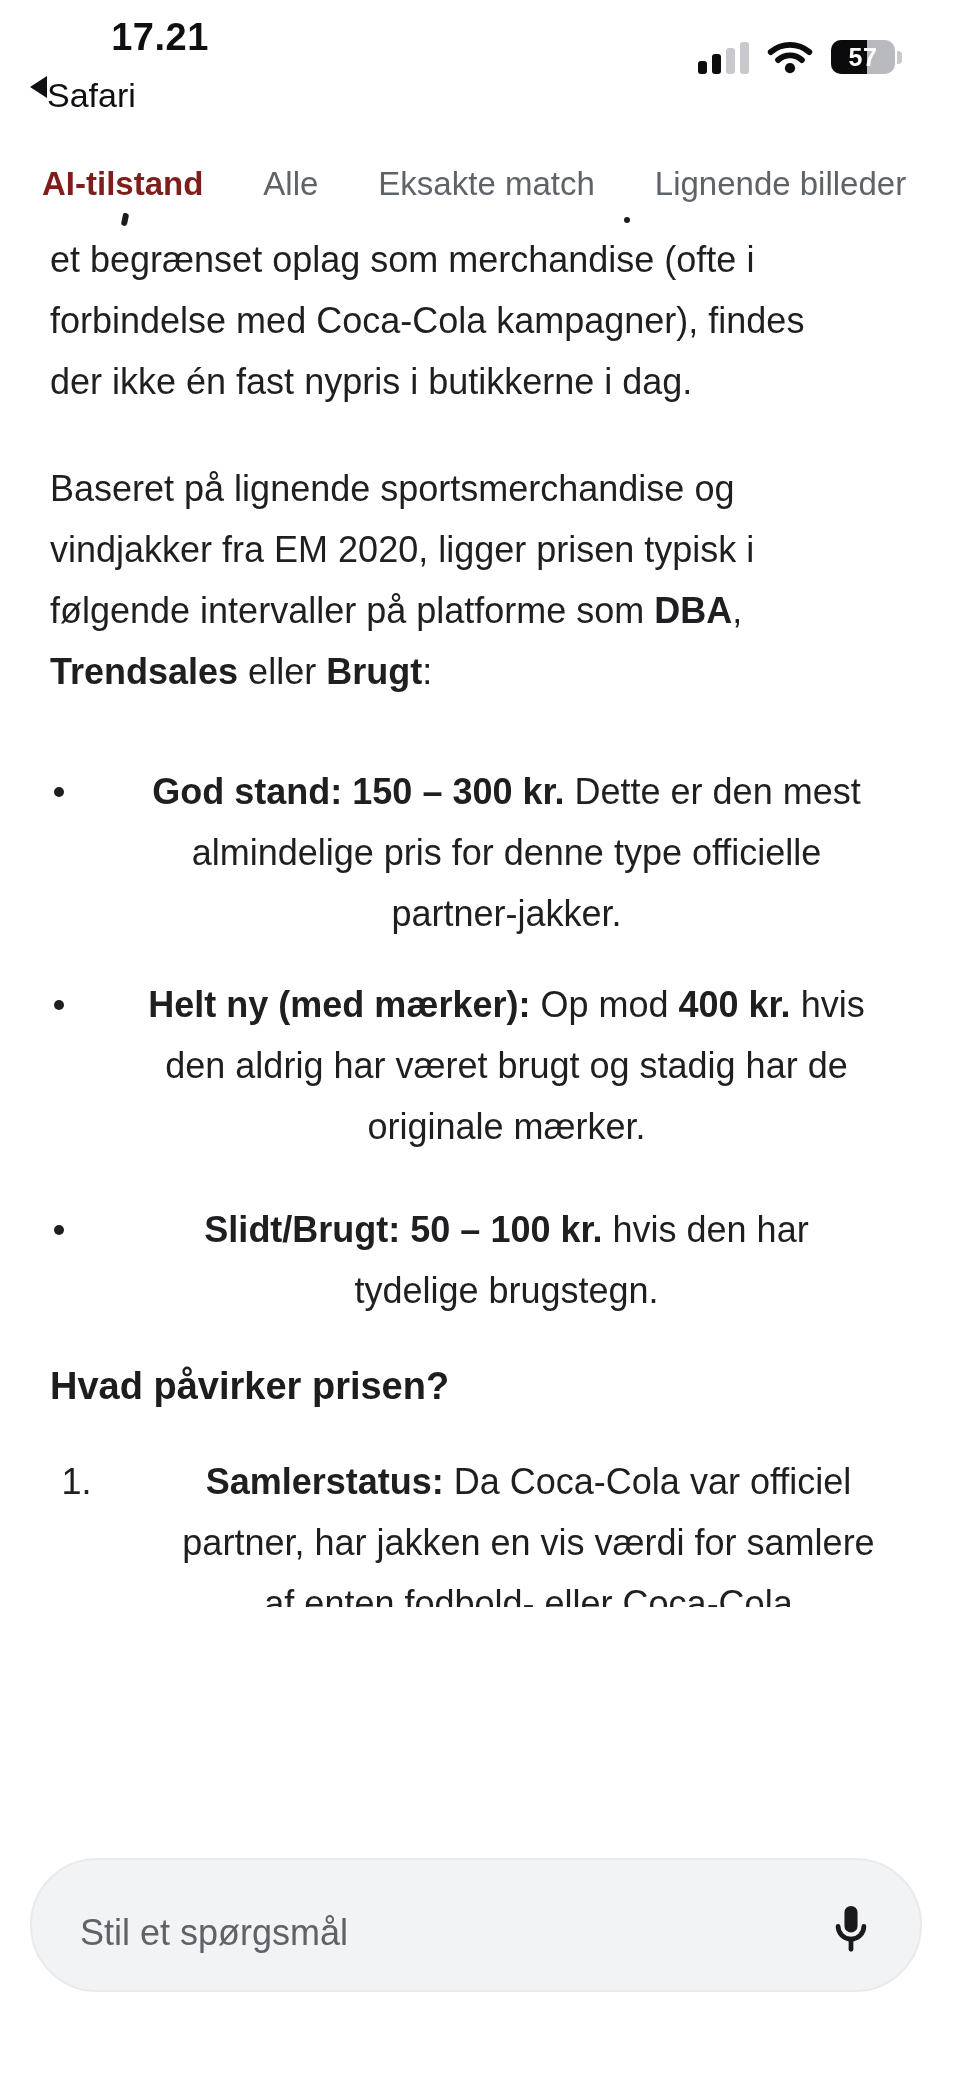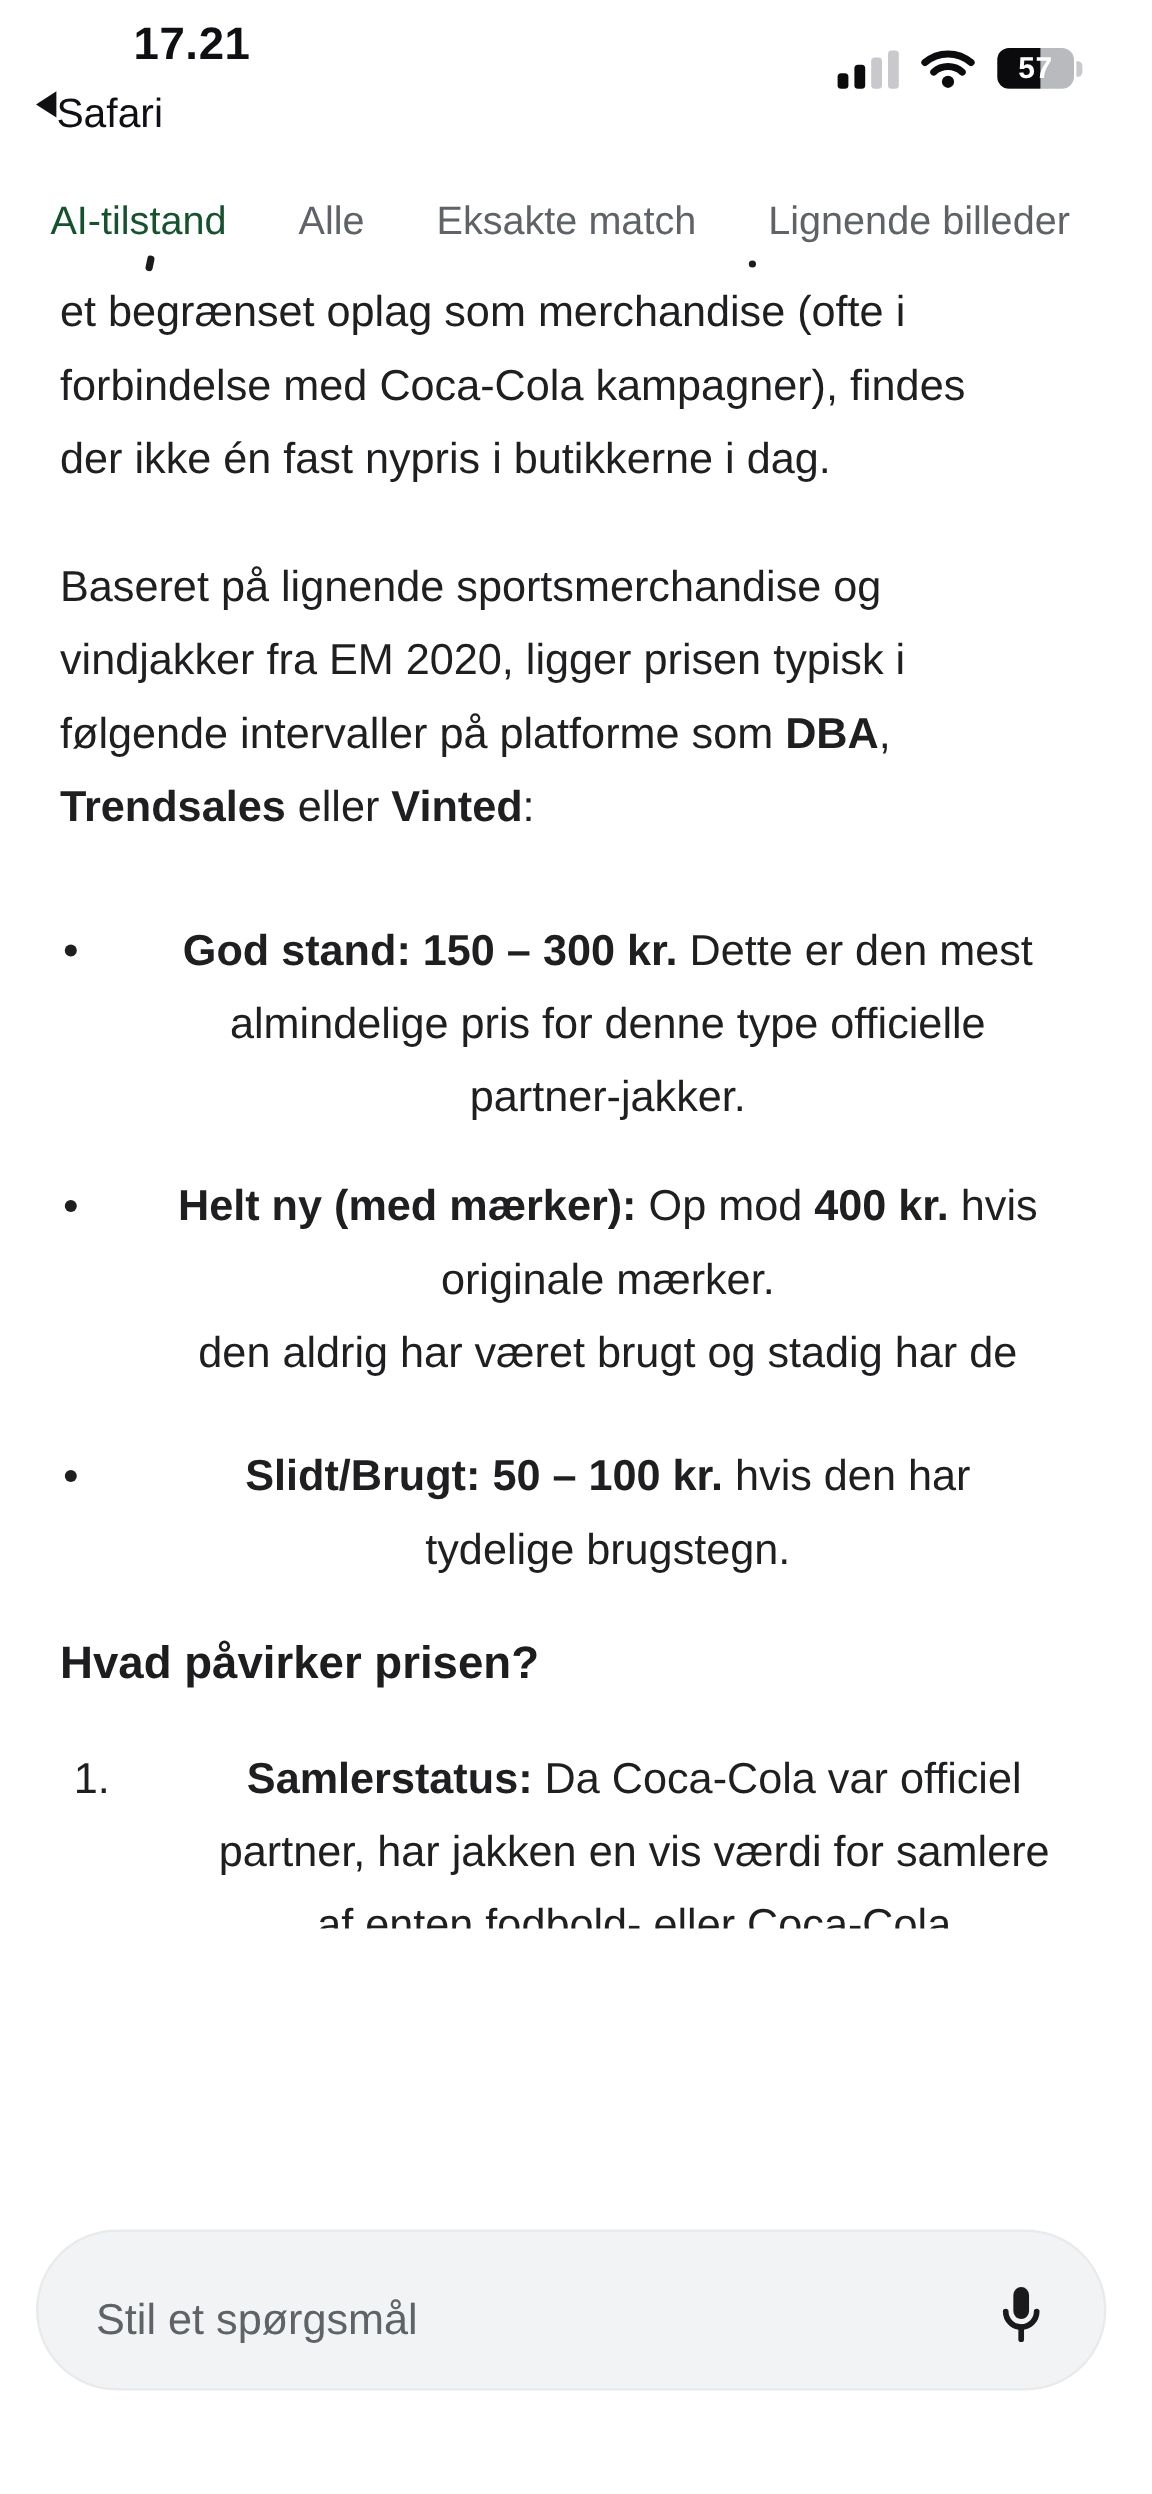--- a/index.html
+++ b/index.html
@@ -25,21 +25,21 @@
   .battwrap{display:flex;align-items:center;}
   .battery{position:relative;width:64px;height:34px;border-radius:10px;overflow:hidden;background:#b9babe;}
   .battery-fill{position:absolute;left:0;top:0;bottom:0;background:#0b0b0d;}
   .battery-num{position:absolute;inset:0;display:flex;align-items:center;justify-content:center;
         color:#fff;font-size:25px;font-weight:700;letter-spacing:.5px;}
   .battery-nub{width:5px;height:13px;background:#c9c9cd;border-radius:0 4px 4px 0;margin-left:2px;}
   
   .tabs{position:absolute;top:162px;left:42px;right:0;display:flex;gap:60px;
         font-size:33px;line-height:44px;color:#5f6368;white-space:nowrap;}
   .tab{cursor:pointer;}
-  .tab.active{color:#14532d;font-weight:400;}
+  .tab.active{color:#7f1d1d;font-weight:700;}
   
   .content{position:absolute;top:187px;left:0;width:960px;padding:0 50px;box-sizing:border-box;}
   .tline{height:61px;line-height:61px;font-size:36px;white-space:nowrap;color:#1f1f21;}
   .tline .b{font-weight:700;}
   .heading{height:62px;line-height:62px;font-size:38px;font-weight:700;color:#1d1d1f;white-space:nowrap;}
   .remnant{position:relative;height:34px;}
   .mark-comma{position:absolute;left:72px;top:26px;width:6px;height:13px;background:#1c1c1e;
         border-radius:2px 3px 3px 3px;transform:rotate(12deg);}
   .mark-dot{position:absolute;left:574px;top:30px;width:6px;height:6px;background:#1c1c1e;border-radius:50%;}
   .li-row{display:flex;text-align:center;}
@@ -111,40 +111,40 @@
     </div>
     <div class="para">
       <div class="tline"><span>et begrænset oplag som merchandise (ofte i</span></div>
       <div class="tline"><span>forbindelse med Coca-Cola kampagner), findes</span></div>
       <div class="tline"><span>der ikke én fast nypris i butikkerne i dag.</span></div>
     </div>
     <div class="para">
       <div class="tline"><span>Baseret på lignende sportsmerchandise og</span></div>
       <div class="tline"><span>vindjakker fra EM 2020, ligger prisen typisk i</span></div>
       <div class="tline"><span>følgende intervaller på platforme som </span><span class="b">DBA</span><span>,</span></div>
-      <div class="tline"><span class="b">Trendsales</span><span> eller </span><span class="b">Vinted</span><span>:</span></div>
+      <div class="tline"><span class="b">Trendsales</span><span> eller </span><span class="b">Brugt</span><span>:</span></div>
     </div>
     <div class="li-row">
       <span class="li-gutter">
         <span class="dot"></span>
       </span>
       <div class="li-body">
         <div class="tline"><span class="b">God stand: 150 – 300 kr.</span><span> Dette er den mest</span></div>
         <div class="tline"><span>almindelige pris for denne type officielle</span></div>
         <div class="tline"><span>partner-jakker.</span></div>
       </div>
     </div>
     <div class="li-row">
       <span class="li-gutter">
         <span class="dot"></span>
       </span>
       <div class="li-body">
         <div class="tline"><span class="b">Helt ny (med mærker):</span><span> Op mod </span><span class="b">400 kr.</span><span> hvis</span></div>
+        <div class="tline"><span>den aldrig har været brugt og stadig har de</span></div>
         <div class="tline"><span>originale mærker.</span></div>
-        <div class="tline"><span>den aldrig har været brugt og stadig har de</span></div>
       </div>
     </div>
     <div class="li-row">
       <span class="li-gutter">
         <span class="dot"></span>
       </span>
       <div class="li-body">
         <div class="tline"><span class="b">Slidt/Brugt: 50 – 100 kr.</span><span> hvis den har</span></div>
         <div class="tline"><span>tydelige brugstegn.</span></div>
       </div>

